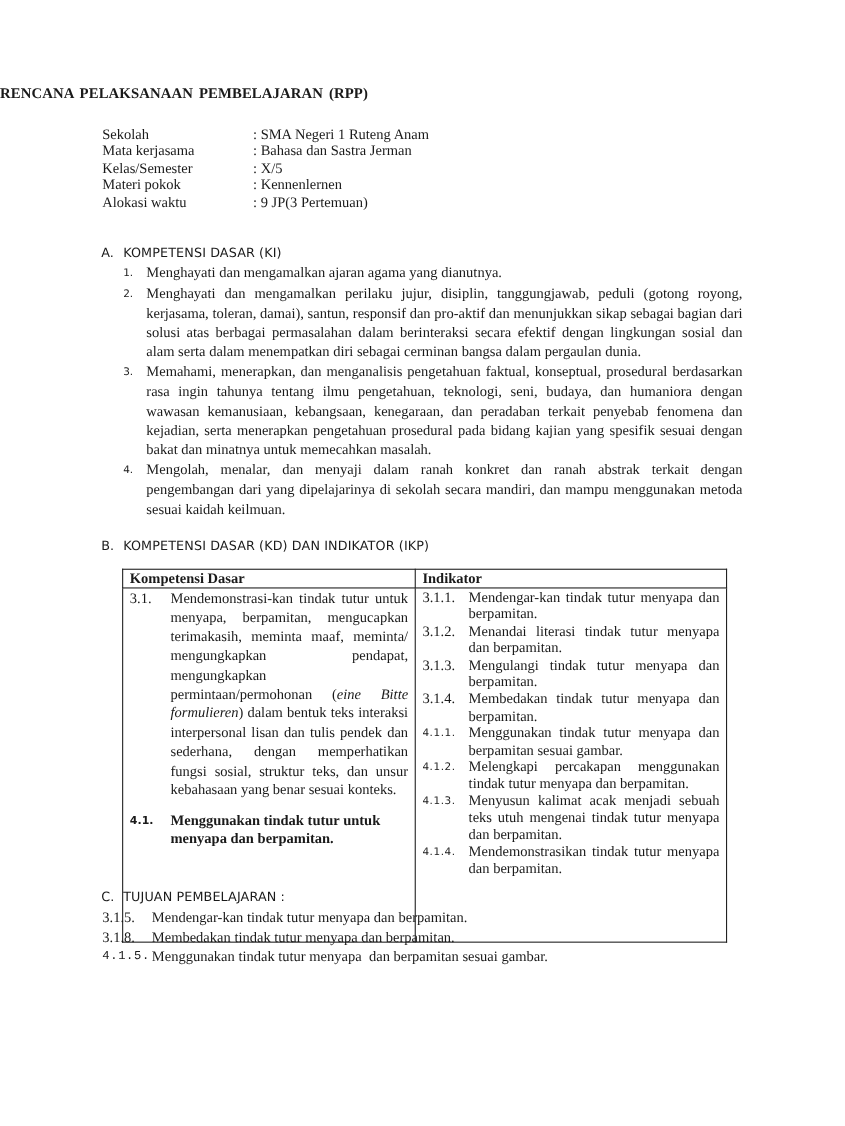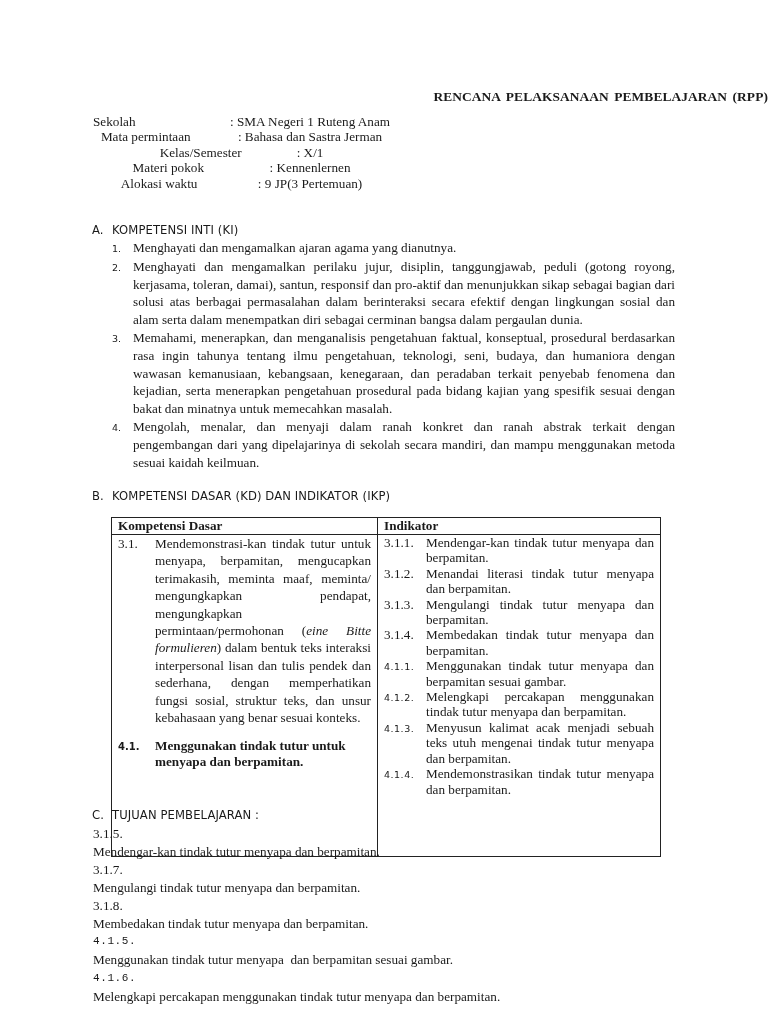--- a/index.html
+++ b/index.html
@@ -3,25 +3,25 @@
 <meta charset="utf-8">
 <style>
   html, body { margin: 0; padding: 0; }
   body {
     width: 768px; height: 1024px; background: #ffffff; color: #1a1a1a;
     font-family: "Liberation Serif", "DejaVu Serif", serif; font-size: 13.2px;
     position: relative; overflow: hidden;
   }
   .page { position: absolute; left: 0; top: 0; width: 768px; height: 1024px; }
   .title {
-    position: absolute; top: 89px; left: 0; width: 768px; text-align: right;
+    position: absolute; top: 77px; left: 0; width: 768px; text-align: left;
     font-weight: bold; font-size: 13.4px; letter-spacing: 0.1px; word-spacing: 2px;
   }
   .meta { position: absolute; top: 114px; left: 93px; }
-  .meta-row { display: flex; height: 15.4px; line-height: 15.4px; justify-content: center; }
+  .meta-row { display: flex; height: 15.4px; line-height: 15.4px; }
   .meta-label { width: 137px; }
   .meta-value { }
   .section-head {
     position: absolute; left: 92px; font-family: "DejaVu Sans", "Liberation Sans", sans-serif;
     font-size: 11.6px; letter-spacing: 0.1px; line-height: 16px;
   }
   .section-head .letter { display: inline-block; width: 20px; }
   .ki-list { position: absolute; top: 239px; left: 112px; width: 563px; }
   .ki-item { display: flex; line-height: 17.8px; }
   .ki-num { width: 21px; flex: none; font-family: "DejaVu Sans", sans-serif; font-size: 9.5px; padding-top: 1px; }
@@ -36,57 +36,57 @@
   .kd-item { display: flex; line-height: 17.4px; }
   .kd-num { width: 37px; flex: none; }
   .kd-num.alt { font-family: "DejaVu Sans", sans-serif; font-size: 10px; padding-top: 1px; }
   .kd-text { flex: 1; text-align: justify; }
   .kd-gap { height: 12px; }
   .ind-item { display: flex; line-height: 15.4px; }
   .ind-num { width: 42px; flex: none; }
   .ind-num.alt { font-family: "DejaVu Sans", sans-serif; font-size: 9.5px; padding-top: 1px; letter-spacing: 0.5px; }
   .ind-text { flex: 1; text-align: justify; }
   .tp-list { position: absolute; top: 825px; left: 93px; }
-  .tp-item { display: flex; line-height: 17.9px; flex-direction: column; }
+  .tp-item { display: flex; line-height: 17.9px; }
   .tp-num { width: 45px; flex: none; }
   .tp-num.alt { font-family: Liberation Mono, monospace; font-size: 11px; padding-top: 1px; letter-spacing: 0.6px; }
   em { font-style: italic; }
 </style>
 </head>
 <body>
 
 <div class="page">
 
   <div class="title">RENCANA PELAKSANAAN PEMBELAJARAN (RPP)</div>
 
   <div class="meta">
     <div class="meta-row">
       <span class="meta-label">Sekolah</span>
       <span class="meta-value">: SMA Negeri 1 Ruteng Anam</span>
     </div>
     <div class="meta-row">
-      <span class="meta-label">Mata permintaan</span>
+      <span class="meta-label">Mata kerjasama</span>
       <span class="meta-value">: Bahasa dan Sastra Jerman</span>
     </div>
     <div class="meta-row">
       <span class="meta-label">Kelas/Semester</span>
-      <span class="meta-value">: X/1</span>
+      <span class="meta-value">: X/5</span>
     </div>
     <div class="meta-row">
       <span class="meta-label">Materi pokok</span>
       <span class="meta-value">: Kennenlernen</span>
     </div>
     <div class="meta-row">
       <span class="meta-label">Alokasi waktu</span>
       <span class="meta-value">: 9 JP(3 Pertemuan)</span>
     </div>
   </div>
 
   <div class="section-head" style="top:222px;">
-    <span class="letter">A.</span><span>KOMPETENSI INTI (KI)</span>
+    <span class="letter">A.</span><span>KOMPETENSI DASAR (KI)</span>
   </div>
   <div class="ki-list">
     <div class="ki-item">
       <span class="ki-num">1.</span>
       <span class="ki-text">Menghayati dan mengamalkan ajaran agama yang dianutnya.</span>
     </div>
     <div class="ki-item">
       <span class="ki-num">2.</span>
       <span class="ki-text">Menghayati dan mengamalkan perilaku jujur, disiplin, tanggungjawab, peduli (gotong royong, kerjasama, toleran, damai), santun, responsif dan pro-aktif dan menunjukkan sikap sebagai bagian dari solusi atas berbagai permasalahan dalam berinteraksi secara efektif dengan lingkungan sosial dan alam serta dalam menempatkan diri sebagai cerminan bangsa dalam pergaulan dunia.</span>
     </div>
@@ -168,30 +168,22 @@
 
   <div class="section-head" style="top:807px;">
     <span class="letter">C.</span><span>TUJUAN PEMBELAJARAN :</span>
   </div>
   <div class="tp-list">
     <div class="tp-item">
       <span class="tp-num">3.1.5.</span>
       <span>Mendengar-kan tindak tutur menyapa dan berpamitan.</span>
     </div>
     <div class="tp-item">
-      <span class="tp-num">3.1.7.</span>
-      <span>Mengulangi tindak tutur menyapa dan berpamitan.</span>
-    </div>
-    <div class="tp-item">
       <span class="tp-num">3.1.8.</span>
       <span>Membedakan tindak tutur menyapa dan berpamitan.</span>
     </div>
     <div class="tp-item">
       <span class="tp-num alt">4.1.5.</span>
       <span style="white-space:pre;">Menggunakan tindak tutur menyapa  dan berpamitan sesuai gambar.</span>
     </div>
-    <div class="tp-item">
-      <span class="tp-num alt">4.1.6.</span>
-      <span>Melengkapi percakapan menggunakan tindak tutur menyapa dan berpamitan.</span>
-    </div>
   </div>
 
 </div>
 
 </body></html>

